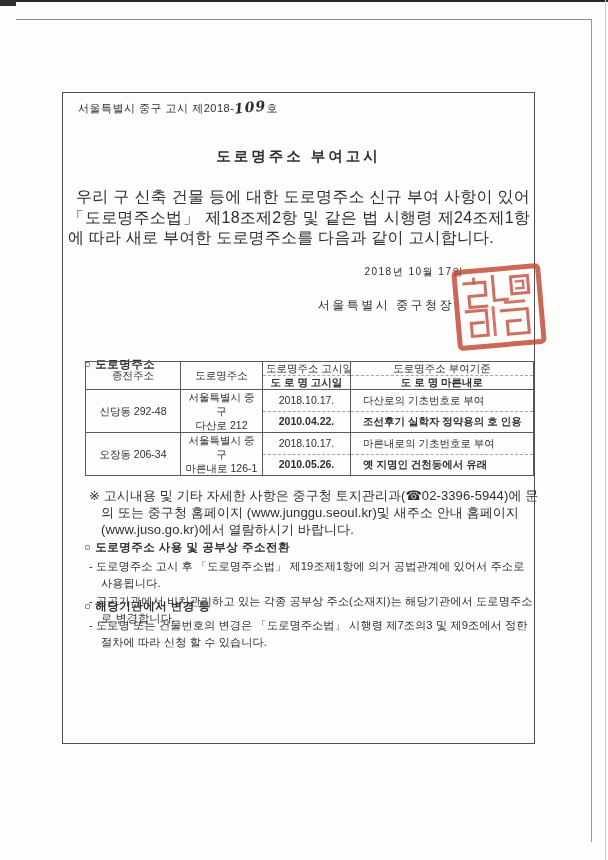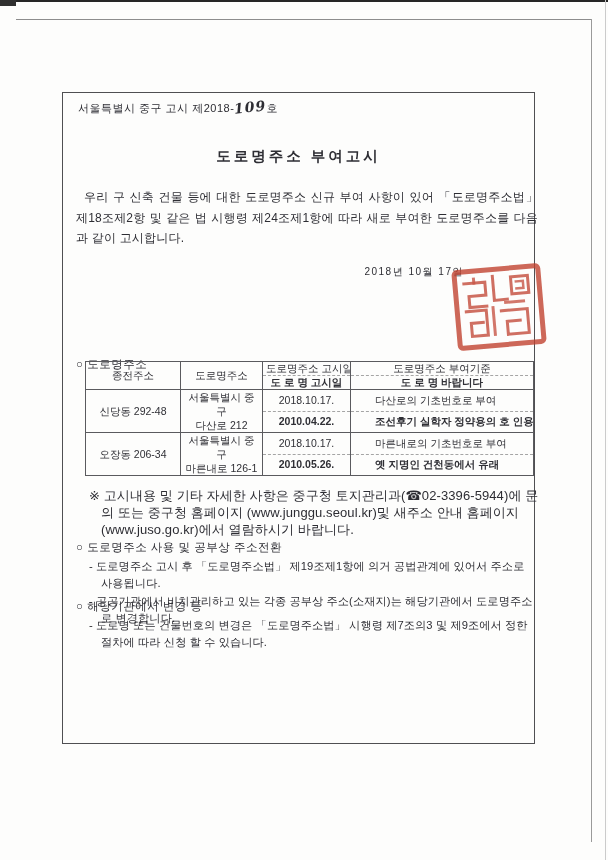--- a/index.html
+++ b/index.html
@@ -20,39 +20,39 @@
     position:absolute;left:62px;top:92px;width:471px;height:650px;
     border:1px solid #4f4f52;background:transparent;
   }
   .notice-no{position:absolute;left:15px;top:6px;font-size:11px;letter-spacing:.5px;white-space:nowrap;}
   .handwritten{
     display:inline-block;font-family:"DejaVu Serif",serif;font-style:italic;font-weight:700;
     font-size:14px;transform:rotate(-6deg);letter-spacing:1px;
   }
   .doc-title{position:absolute;left:0;top:54px;width:100%;text-align:center;
     font-size:14.5px;font-weight:700;letter-spacing:3px;}
-  .intro{position:absolute;left:13px;top:94px;width:462px;font-size:12px;line-height:20.5px;
+  .intro{position:absolute;left:5px;top:94px;width:462px;font-size:16px;line-height:20.5px;
     text-align:justify;text-indent:8px;letter-spacing:.2px;}
   .issue-date{position:absolute;right:70px;top:172px;font-size:10px;letter-spacing:1.5px;white-space:nowrap;}
   .issuer{position:absolute;right:80px;top:204px;font-size:12px;letter-spacing:2.5px;font-weight:500;white-space:nowrap;}
   .seal{position:absolute;left:388px;top:168px;width:96px;height:92px;opacity:.88;}
 
-  .sec-heading{font-weight:400;font-size:11.5px;letter-spacing:.5px;}
+  .sec-heading{font-weight:700;font-size:11.5px;letter-spacing:.5px;margin-left:8px;}
   .rn-heading{position:absolute;left:13px;top:264px;}
 
   .tbl-wrap{position:absolute;left:22px;top:268px;}
   table.addr{border-collapse:collapse;table-layout:fixed;width:448px;font-size:10.5px;color:#2f2f35;}
   table.addr th,table.addr td{
     border:1px solid #5a5a5e;font-weight:normal;text-align:center;
     padding:0 3px;height:14px;line-height:13px;overflow:hidden;white-space:nowrap;
   }
   table.addr th{height:12px;}
   table.addr .dash-below{border-bottom:1px dashed #a5a5a5;}
   table.addr .dash-above{border-top:1px dashed #a5a5a5;font-weight:bold;}
-  table.addr td.basis{text-align:left;padding-left:24px;}
+  table.addr td.basis{text-align:left;padding-left:12px;}
   .c1{width:95px;} .c2{width:82px;} .c3{width:88px;} .c4{width:183px;}
 
   .note{position:absolute;left:26px;top:394px;width:446px;font-size:13px;line-height:17px;
     padding-left:12px;text-indent:-12px;letter-spacing:.1px;}
 
   .section{position:absolute;left:13px;width:462px;font-size:11.2px;line-height:17.5px;}
   .sec-usage{top:446px;}
   .sec-change{top:505px;}
   .sec-ref{top:592px;}
   .section .sec-heading{margin-bottom:1px;}
@@ -71,20 +71,21 @@
 
   <div class="doc-box">
 
     <div class="notice-no"><span>서울특별시 중구 고시 제2018-</span><span class="handwritten">109</span><span>호</span></div>
 
     <div class="doc-title">도로명주소 부여고시</div>
 
     <div class="intro">우리 구 신축 건물 등에 대한 도로명주소 신규 부여 사항이 있어 「도로명주소법」 제18조제2항 및 같은 법 시행령 제24조제1항에 따라 새로 부여한 도로명주소를 다음과 같이 고시합니다.</div>
 
     <div class="issue-date">2018년 10월 17일</div>
+    <div class="issuer">서울특별시 중구청장</div>
 
     <svg class="seal" viewBox="0 0 96 92">
       <g transform="rotate(-5 48 46)" stroke="#c0402e" fill="none" stroke-linecap="square">
         <rect x="6" y="8" width="84" height="76" rx="3" stroke-width="5" opacity="0.9"></rect>
         <path d="M15,20 h21 v13 h-17 v11 h17" stroke-width="3" opacity="0.85"></path>
         <path d="M25,20 v-4" stroke-width="3" opacity="0.8"></path>
         <path d="M44,15 v24 h13" stroke-width="3" opacity="0.85"></path>
         <path d="M62,17 h17 v17 h-17 z" stroke-width="3" opacity="0.85"></path>
         <path d="M67,22 h7 v7 h-7" stroke-width="2.5" opacity="0.8"></path>
         <path d="M15,48 h20 v25 h-16 v-13 h12" stroke-width="3" opacity="0.85"></path>
@@ -106,21 +107,21 @@
           </colgroup>
         <tbody>
             <tr>
           <th rowspan="2">종전주소</th>
           <th rowspan="2">도로명주소</th>
           <th class="dash-below">도로명주소 고시일</th>
           <th class="dash-below">도로명주소 부여기준</th>
         </tr>
         <tr>
           <th class="dash-above">도 로 명 고시일</th>
-          <th class="dash-above">도 로 명 바랍니다</th>
+          <th class="dash-above">도 로 명 마른내로</th>
         </tr>
 
         <tr>
           <td rowspan="2">신당동 292-48</td>
           <td rowspan="2" style="white-space:normal;line-height:14px;">
             <span>서울특별시 중구</span><br>
             <span>다산로 212</span>
           </td>
           <td class="dash-below">2018.10.17.</td>
           <td class="basis dash-below">다산로의 기초번호로 부여</td>

